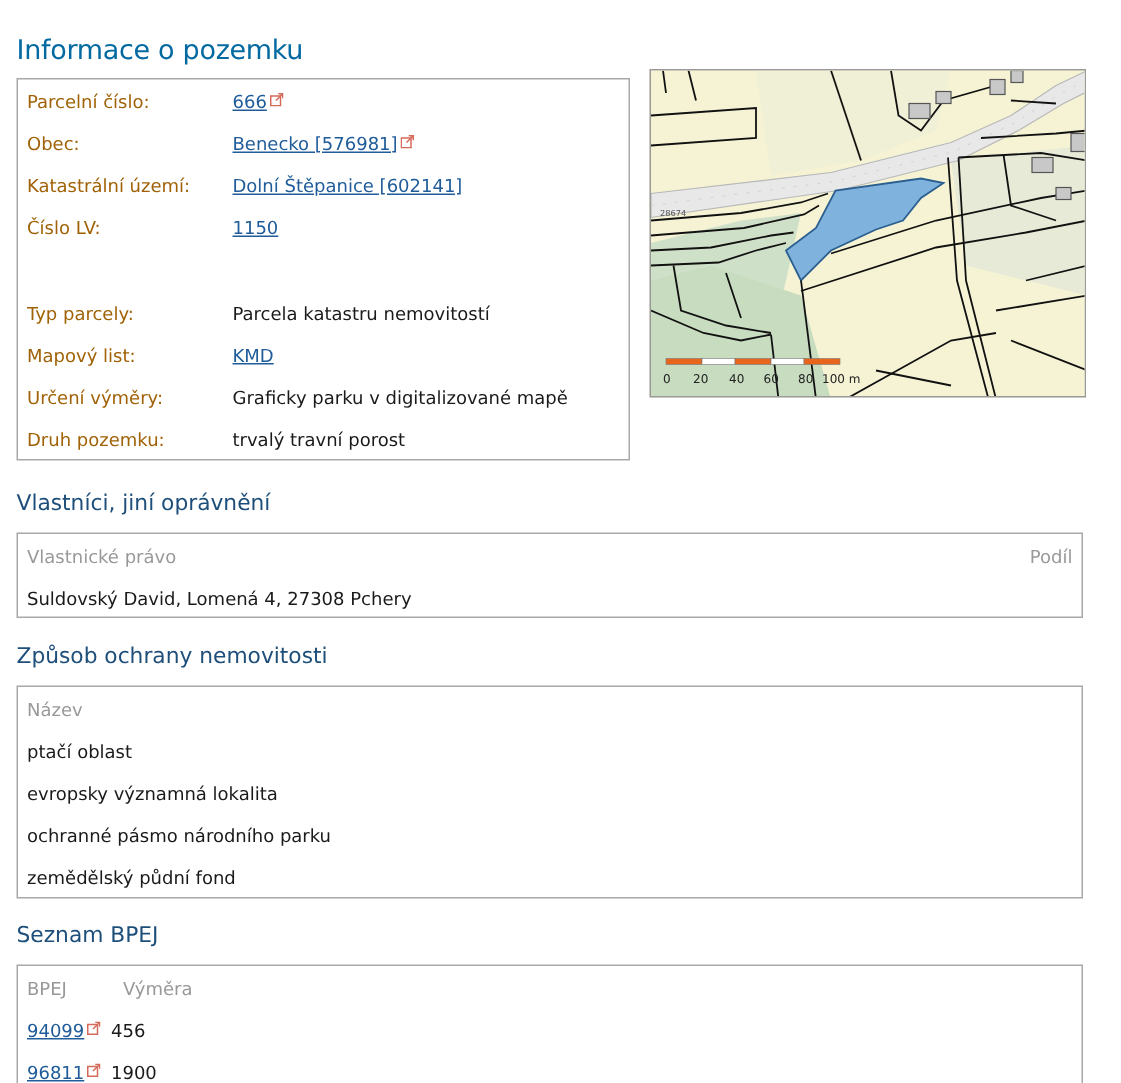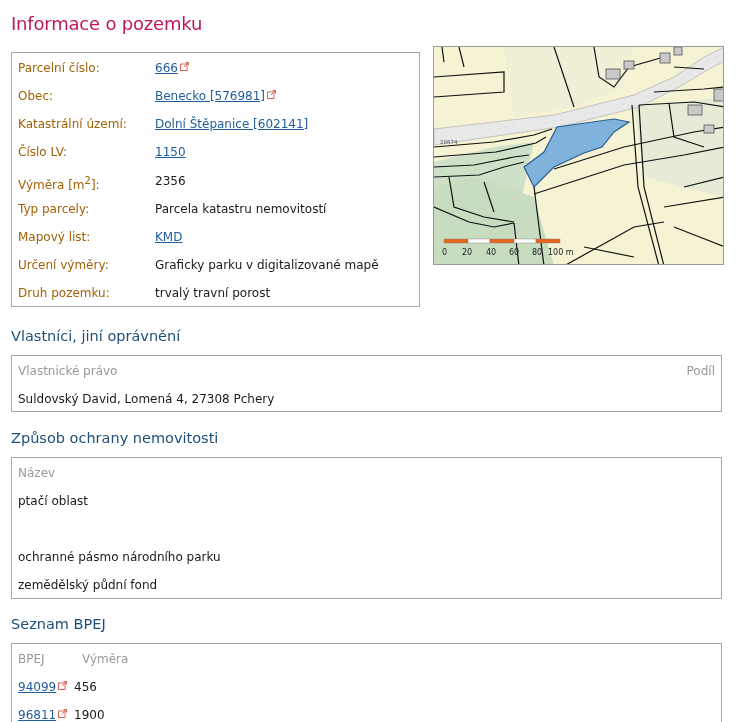--- a/index.html
+++ b/index.html
@@ -1,19 +1,19 @@
 <!DOCTYPE html>
 <html><head>
 <meta charset="utf-8">
 <style>
   * { box-sizing: border-box; margin: 0; padding: 0; }
   html, body { width: 747px; height: 722px; overflow: hidden; background: #ffffff; }
   body { font-family: "DejaVu Sans", "Liberation Sans", sans-serif; font-size: 12px; color: #1a1a1a; position: relative; }
 
-  .page-title { position: absolute; left: 11px; top: 13px; font-size: 18px; color: #be185d; font-weight: normal; letter-spacing: -0.2px; }
+  .page-title { position: absolute; left: 11px; top: 23px; font-size: 18px; color: #0369a1; font-weight: normal; letter-spacing: -0.2px; }
 
   .info-box { position: absolute; left: 11px; top: 52px; width: 409px; height: 255px; border: 1px solid #a8a8a8; }
   .info-row { position: absolute; left: 6px; height: 20px; line-height: 20px; display: flex; font-size: 12px; }
   .info-label { width: 137px; color: #a16207; white-space: nowrap; }
   .info-value { white-space: nowrap; color: #1a1a1a; }
   a.link { color: #1f5c99; text-decoration: underline; }
   .ext-icon { display: inline-block; width: 9px; height: 9px; margin-left: 2px; vertical-align: 1px; position: relative; }
   .ext-icon svg { display: block; }
 
   .map-box { position: absolute; left: 433px; top: 46px; width: 291px; height: 219px; border: 1px solid #9a9a9a; overflow: hidden; background: #f5f2d6; }
@@ -45,24 +45,20 @@
             <path d="M4 5 L8.5 0.5 M5.5 0.5 H8.5 V3.5" fill="none" stroke="#d66a5a" stroke-width="1"></path>
           </svg></span></span>
   </div>
   <div class="info-row" style="top:61px">
     <span class="info-label">Katastrální území:</span>
     <span class="info-value"><a class="link" href="#">Dolní Štěpanice [602141]</a></span>
   </div>
   <div class="info-row" style="top:89px">
     <span class="info-label">Číslo LV:</span>
     <span class="info-value"><a class="link" href="#">1150</a></span>
-  </div>
-  <div class="info-row" style="top:118px">
-    <span class="info-label"><span>Výměra [m</span><sup>2</sup><span>]:</span></span>
-    <span class="info-value">2356</span>
   </div>
   <div class="info-row" style="top:146px">
     <span class="info-label">Typ parcely:</span>
     <span class="info-value">Parcela katastru nemovitostí</span>
   </div>
   <div class="info-row" style="top:174px">
     <span class="info-label">Mapový list:</span>
     <span class="info-value"><a class="link" href="#">KMD</a></span>
   </div>
   <div class="info-row" style="top:202px">
@@ -152,20 +148,21 @@
 <div class="table-box" style="top:355px; height:57px">
   <span class="th" style="left:6px; top:8px">Vlastnické právo</span>
   <span class="th" style="right:6px; top:8px">Podíl</span>
   <span class="td" style="left:6px; top:36px">Suldovský David, Lomená 4, 27308 Pchery</span>
 </div>
 
 <h2 class="section-title" style="top:430px">Způsob ochrany nemovitosti</h2>
 <div class="table-box" style="top:457px; height:142px">
   <span class="th" style="left:6px; top:8px">Název</span>
   <span class="td" style="left:6px; top:36px">ptačí oblast</span>
+  <span class="td" style="left:6px; top:64px">evropsky významná lokalita</span>
   <span class="td" style="left:6px; top:92px">ochranné pásmo národního parku</span>
   <span class="td" style="left:6px; top:120px">zemědělský půdní fond</span>
 </div>
 
 <h2 class="section-title" style="top:616px">Seznam BPEJ</h2>
 <div class="table-box" style="top:643px; height:90px">
   <span class="th" style="left:6px; top:8px">BPEJ</span>
   <span class="th" style="left:70px; top:8px">Výměra</span>
 
   <span class="td" style="left:6px; top:36px"><a class="link" href="#">94099</a><span class="ext-icon"><svg width="9" height="9" viewBox="0 0 9 9">

